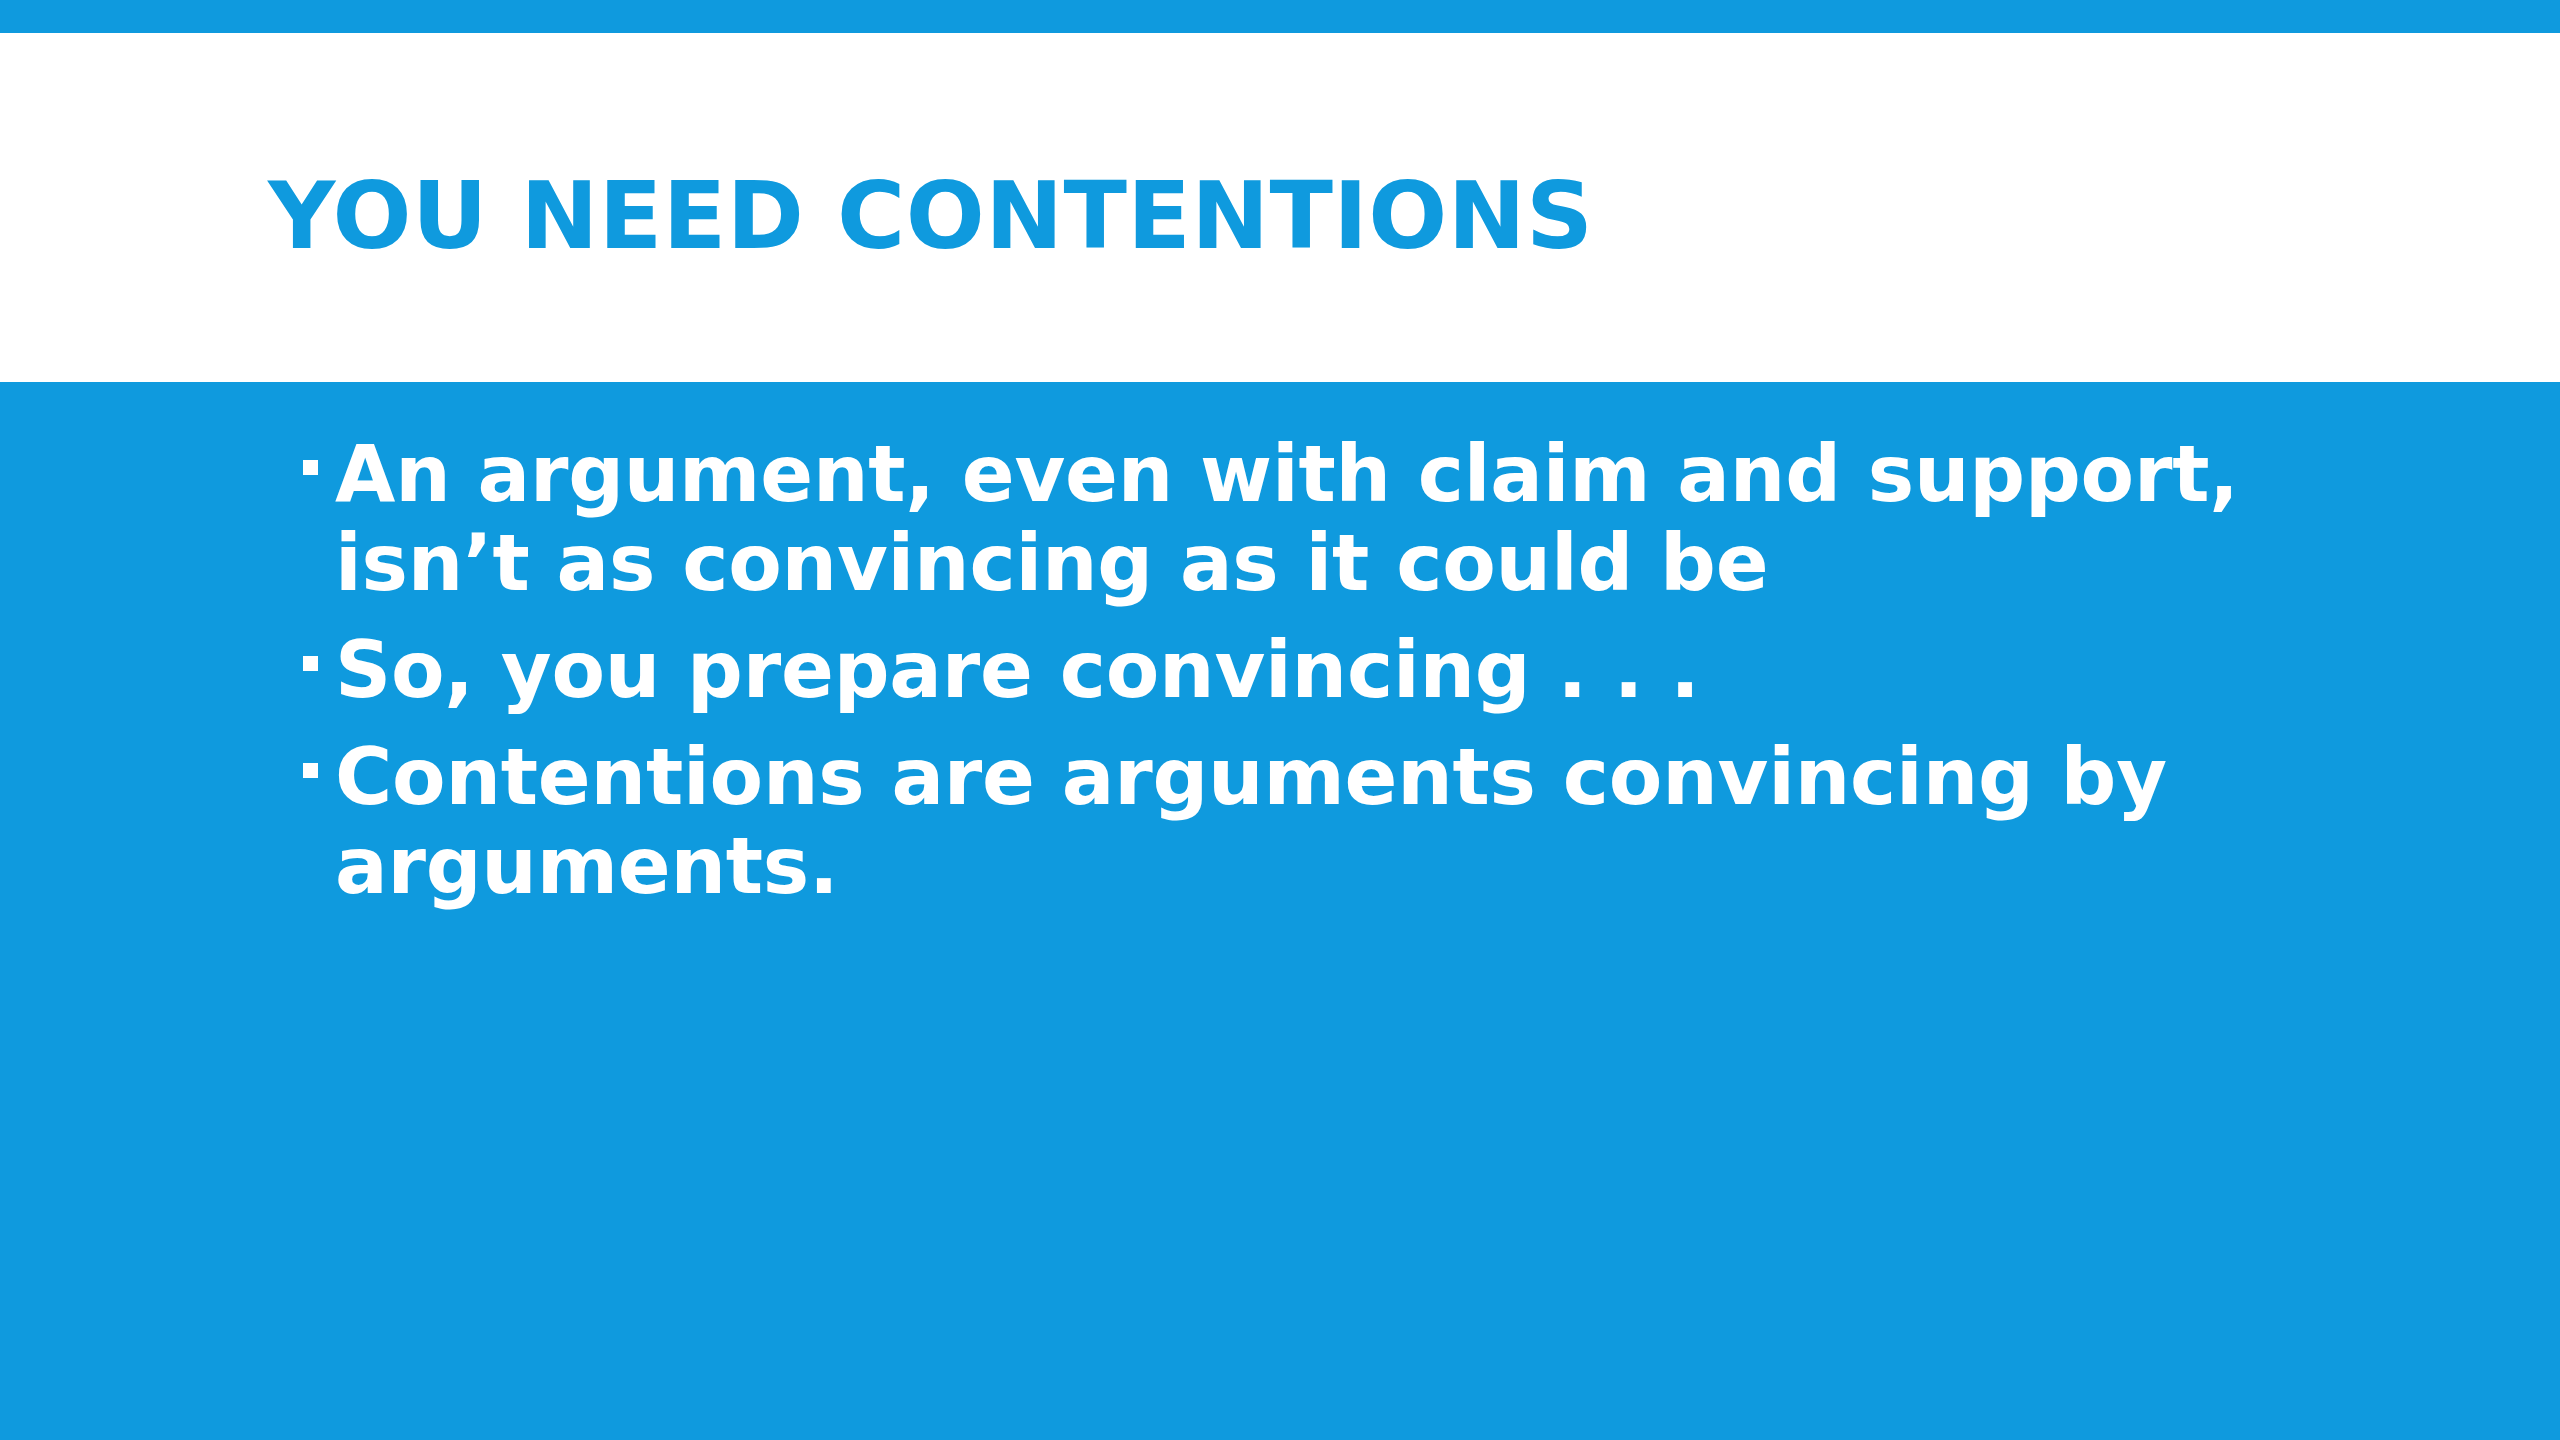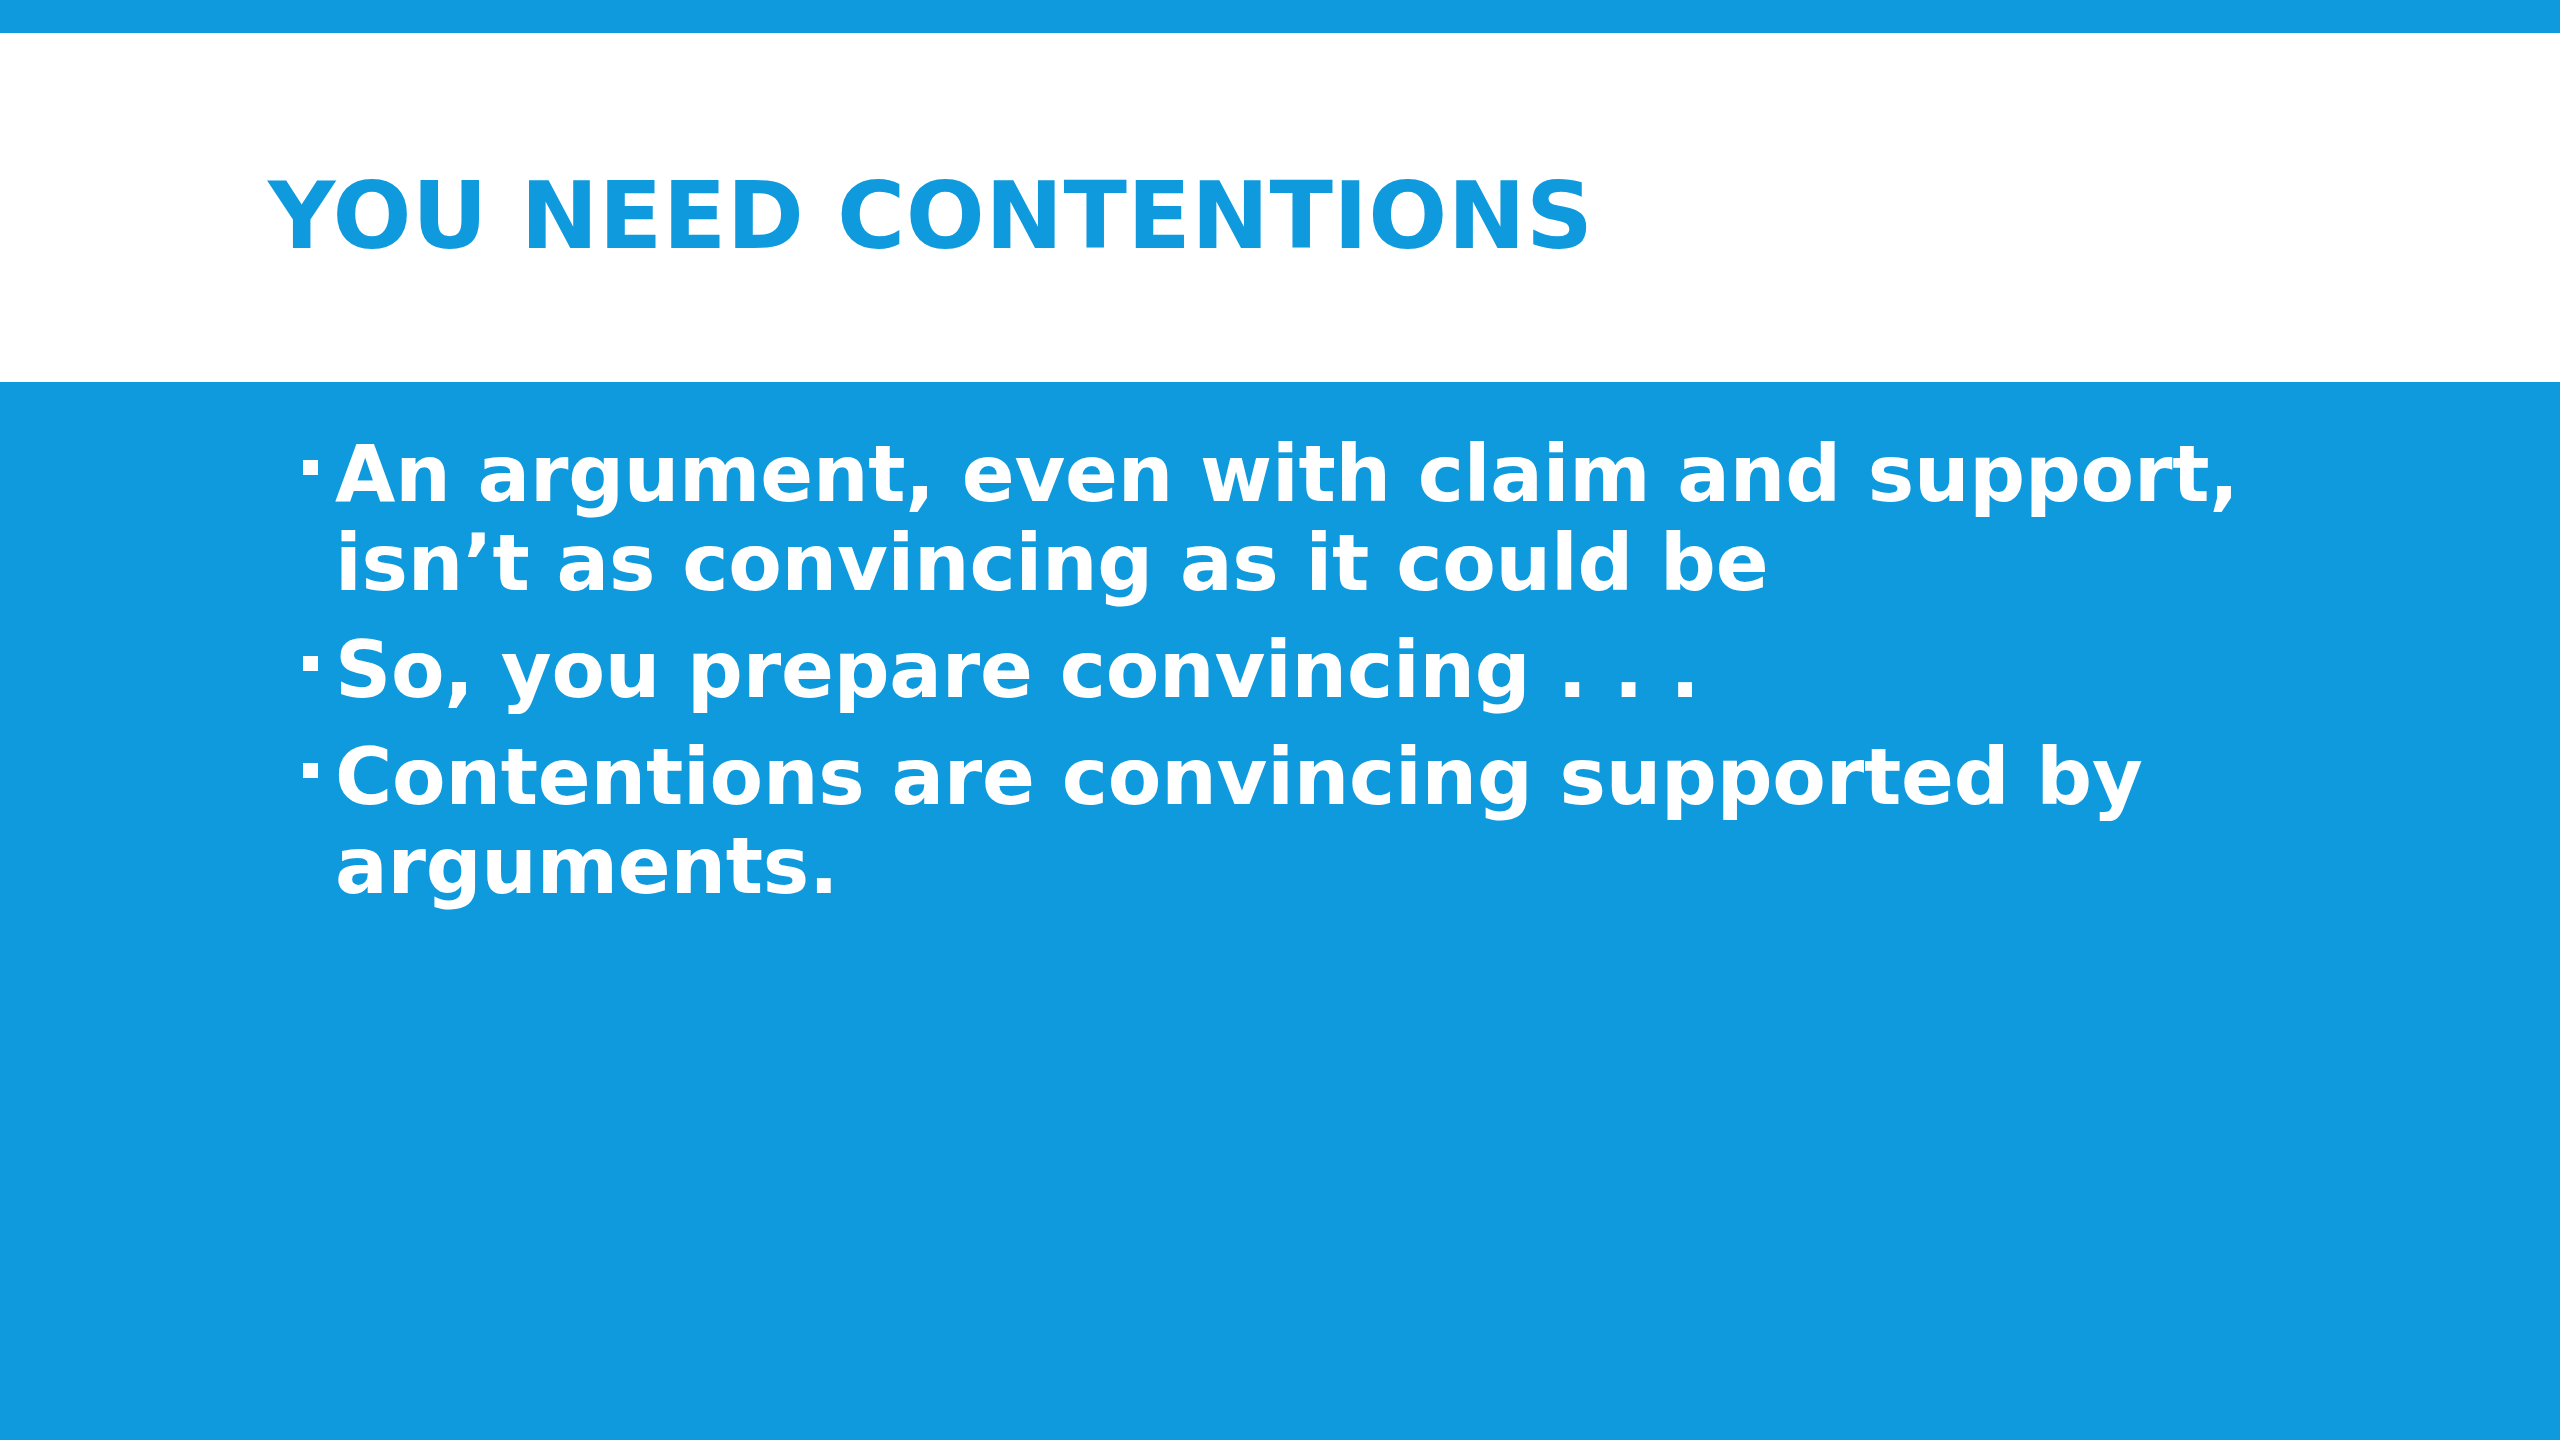--- a/index.html
+++ b/index.html
@@ -126,19 +126,19 @@
         <span class="bullet-text">An argument, even with claim and support, isn’t as convincing as it could be</span>
       </li>
 
       <li class="bullet-item">
         <span class="bullet-marker"></span>
         <span class="bullet-text">So, you prepare convincing . . .</span>
       </li>
 
       <li class="bullet-item">
         <span class="bullet-marker"></span>
-        <span class="bullet-text">Contentions are convincing supported by arguments.</span>
+        <span class="bullet-text">Contentions are arguments convincing by arguments.</span>
       </li>
 
     </ul>
   </div>
 
 </div>
 
 </body></html>

